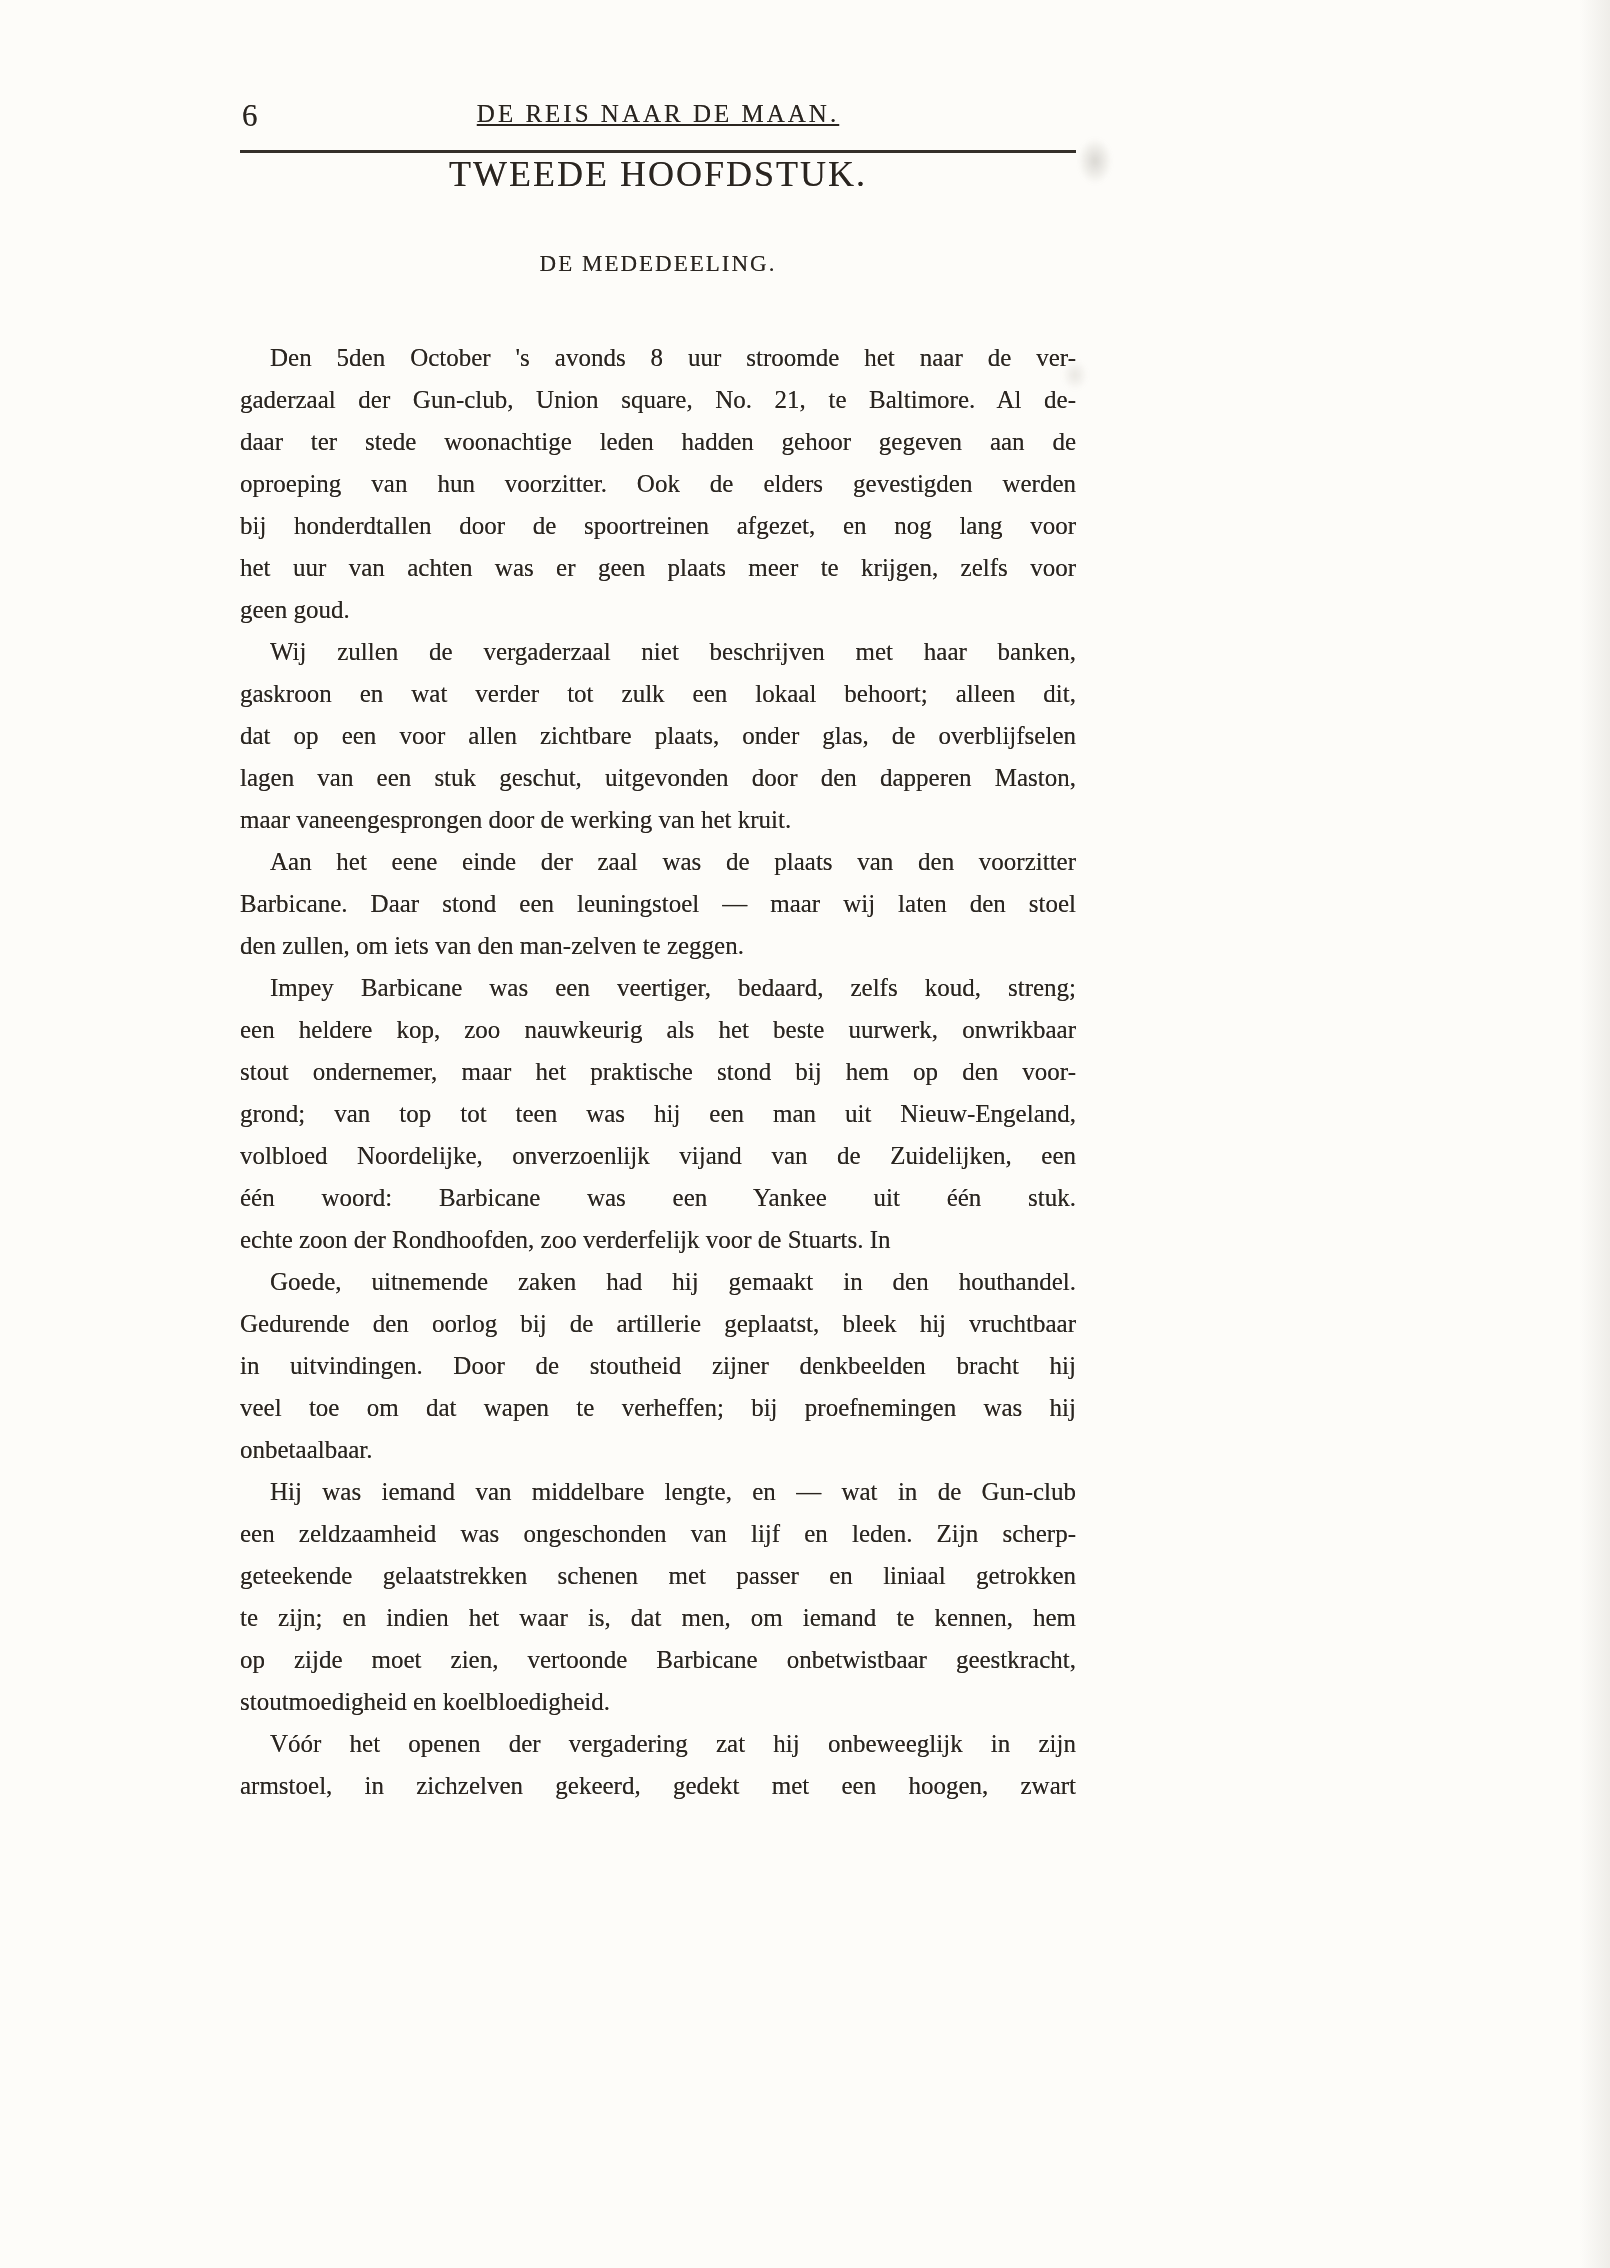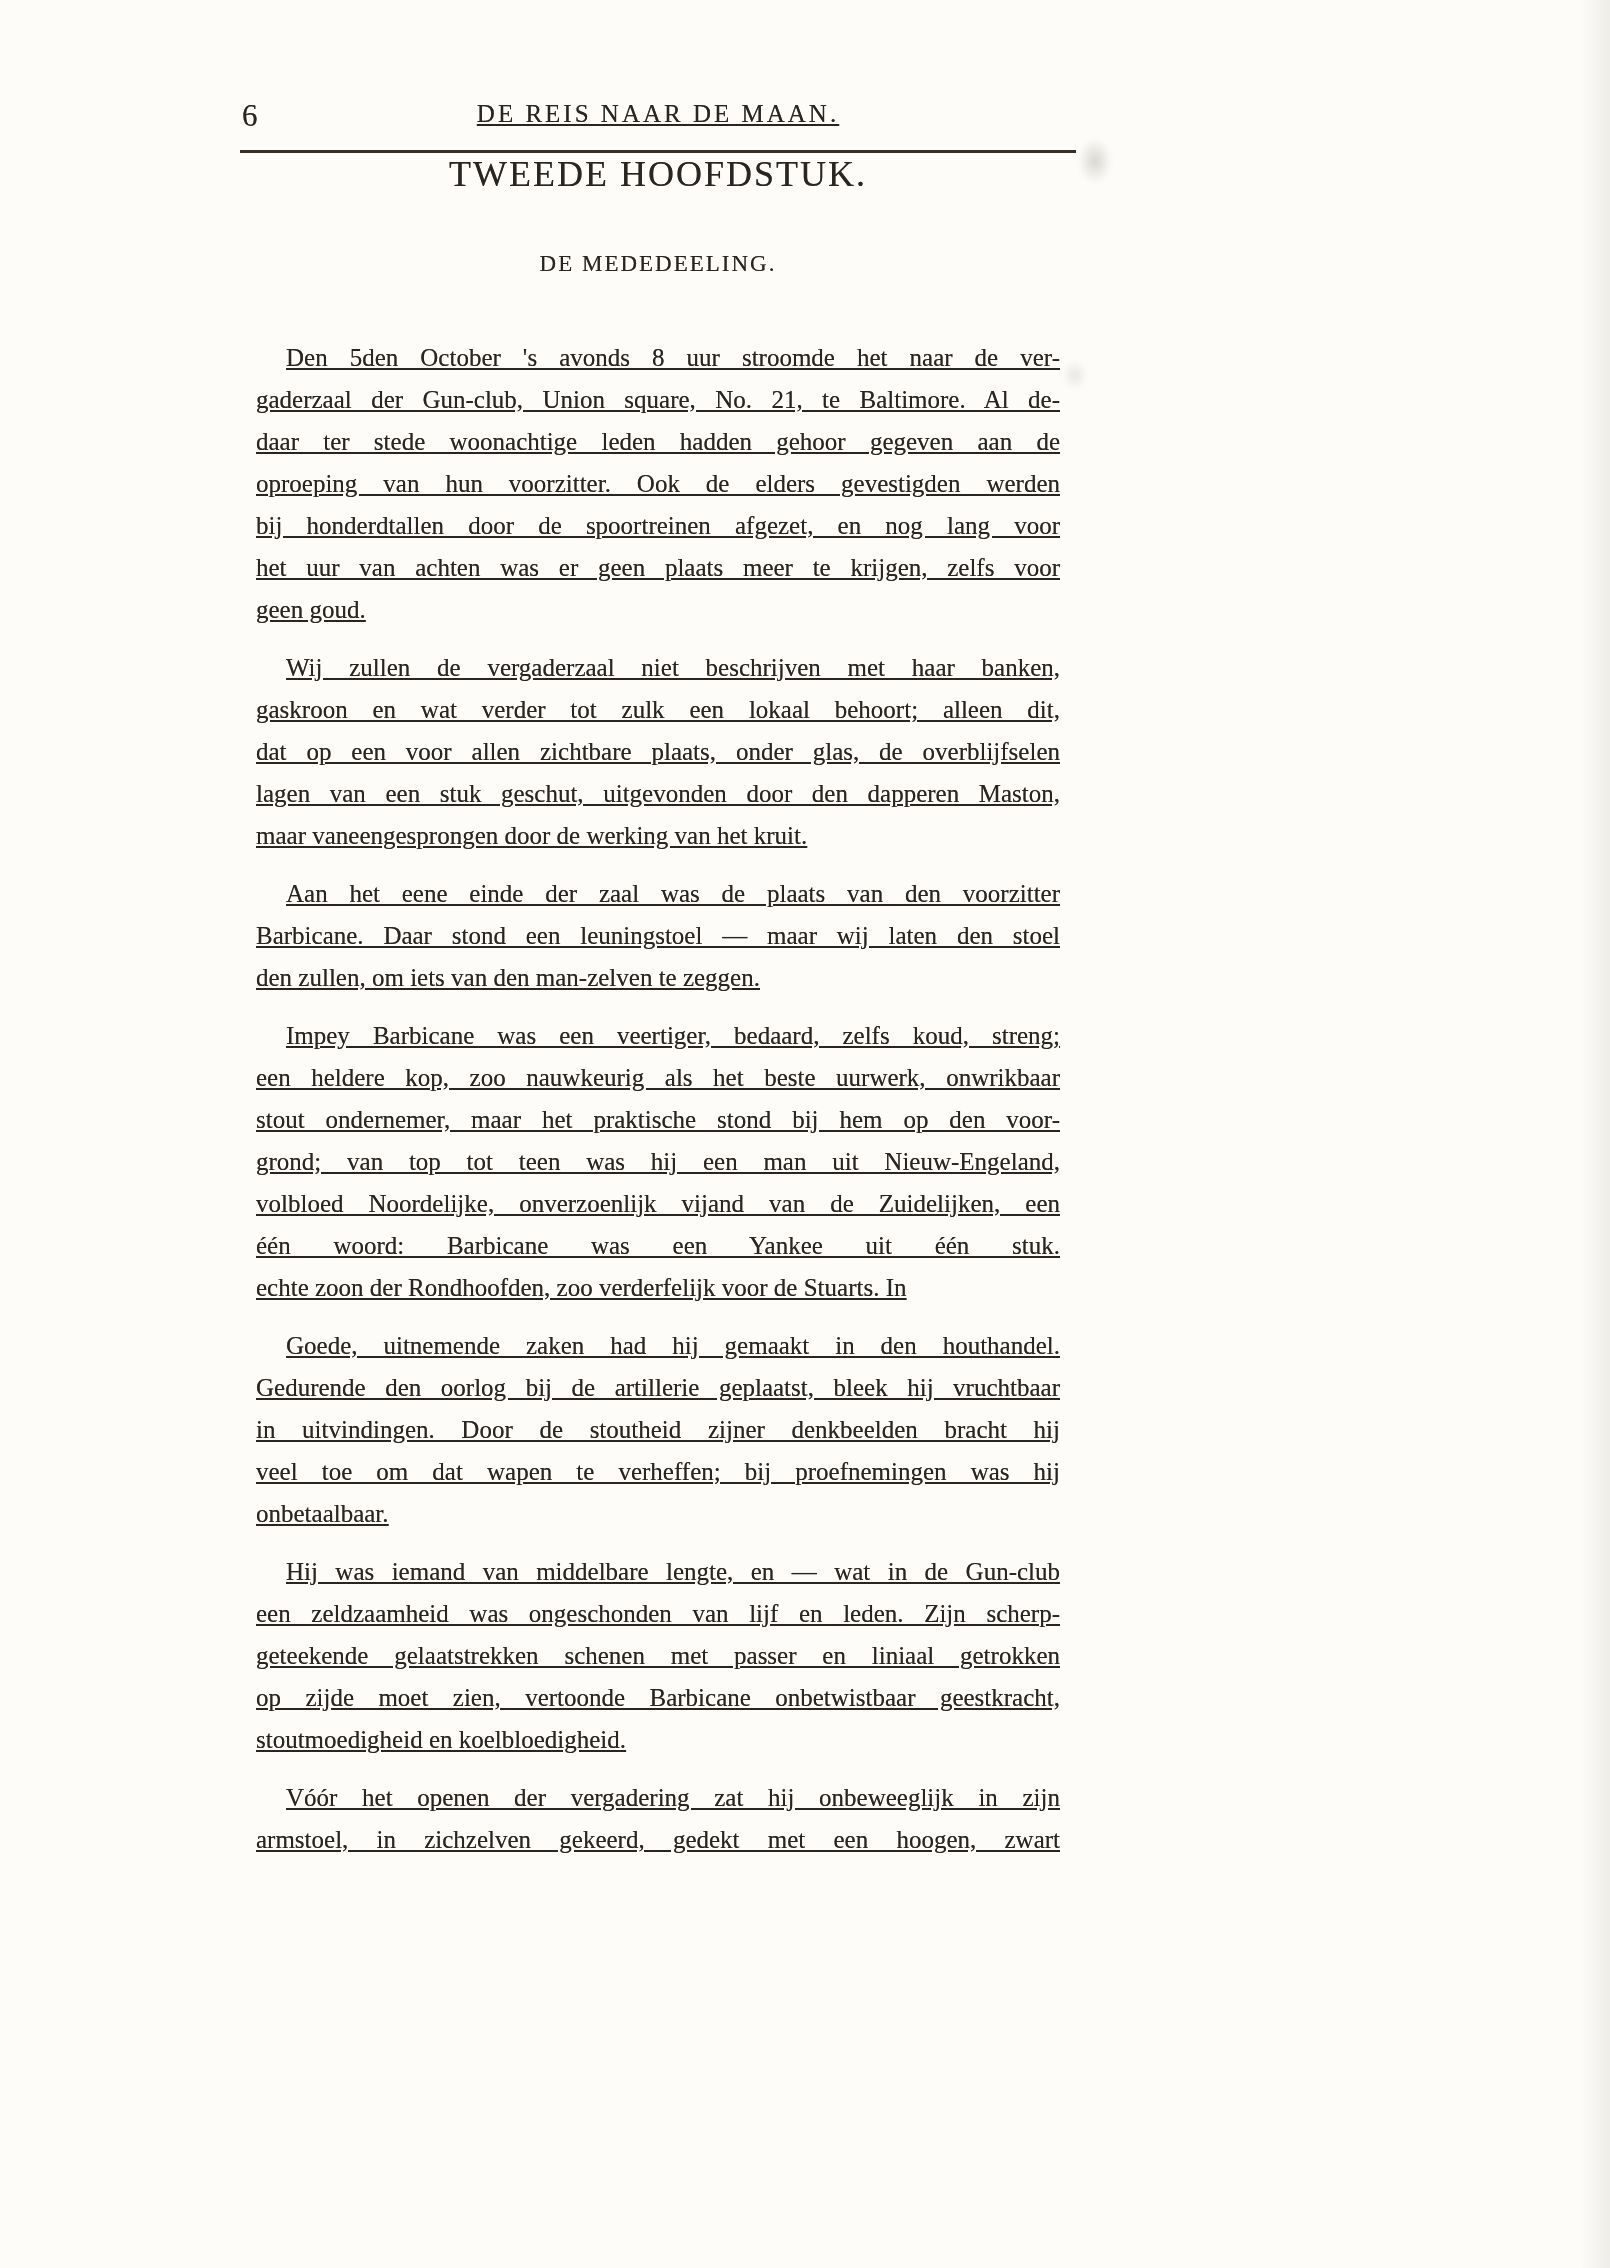--- a/index.html
+++ b/index.html
@@ -56,23 +56,22 @@
     text-align: center;
     font-size: 23px;
     letter-spacing: 2px;
   }
   .body-text {
     margin-top: 60px;
     font-size: 25px;
     line-height: 42px;
   }
   .para {
-    margin: 16px;
+    margin: 0;
     padding: 0;
-    text-decoration: underline;
   }
   .para .line {
     text-align: justify;
     text-align-last: justify;
   }
   .para .line:first-child {
     text-indent: 30px;
   }
   .para .line:last-child {
     text-align-last: left;
@@ -164,20 +163,21 @@
           <div class="line">Goede, uitnemende zaken had hij gemaakt in den houthandel.</div>
           <div class="line">Gedurende den oorlog bij de artillerie geplaatst, bleek hij vruchtbaar</div>
           <div class="line">in uitvindingen. Door de stoutheid zijner denkbeelden bracht hij</div>
           <div class="line">veel toe om dat wapen te verheffen; bij proefnemingen was hij</div>
           <div class="line">onbetaalbaar.</div>
         </div>
       <div class="para">
           <div class="line">Hij was iemand van middelbare lengte, en — wat in de Gun-club</div>
           <div class="line">een zeldzaamheid was ongeschonden van lijf en leden. Zijn scherp-</div>
           <div class="line">geteekende gelaatstrekken schenen met passer en liniaal getrokken</div>
+          <div class="line">te zijn; en indien het waar is, dat men, om iemand te kennen, hem</div>
           <div class="line">op zijde moet zien, vertoonde Barbicane onbetwistbaar geestkracht,</div>
           <div class="line">stoutmoedigheid en koelbloedigheid.</div>
         </div>
       <div class="para continued">
           <div class="line">Vóór het openen der vergadering zat hij onbeweeglijk in zijn</div>
           <div class="line">armstoel, in zichzelven gekeerd, gedekt met een hoogen, zwart</div>
         </div>
     </div>
 
   </div>

